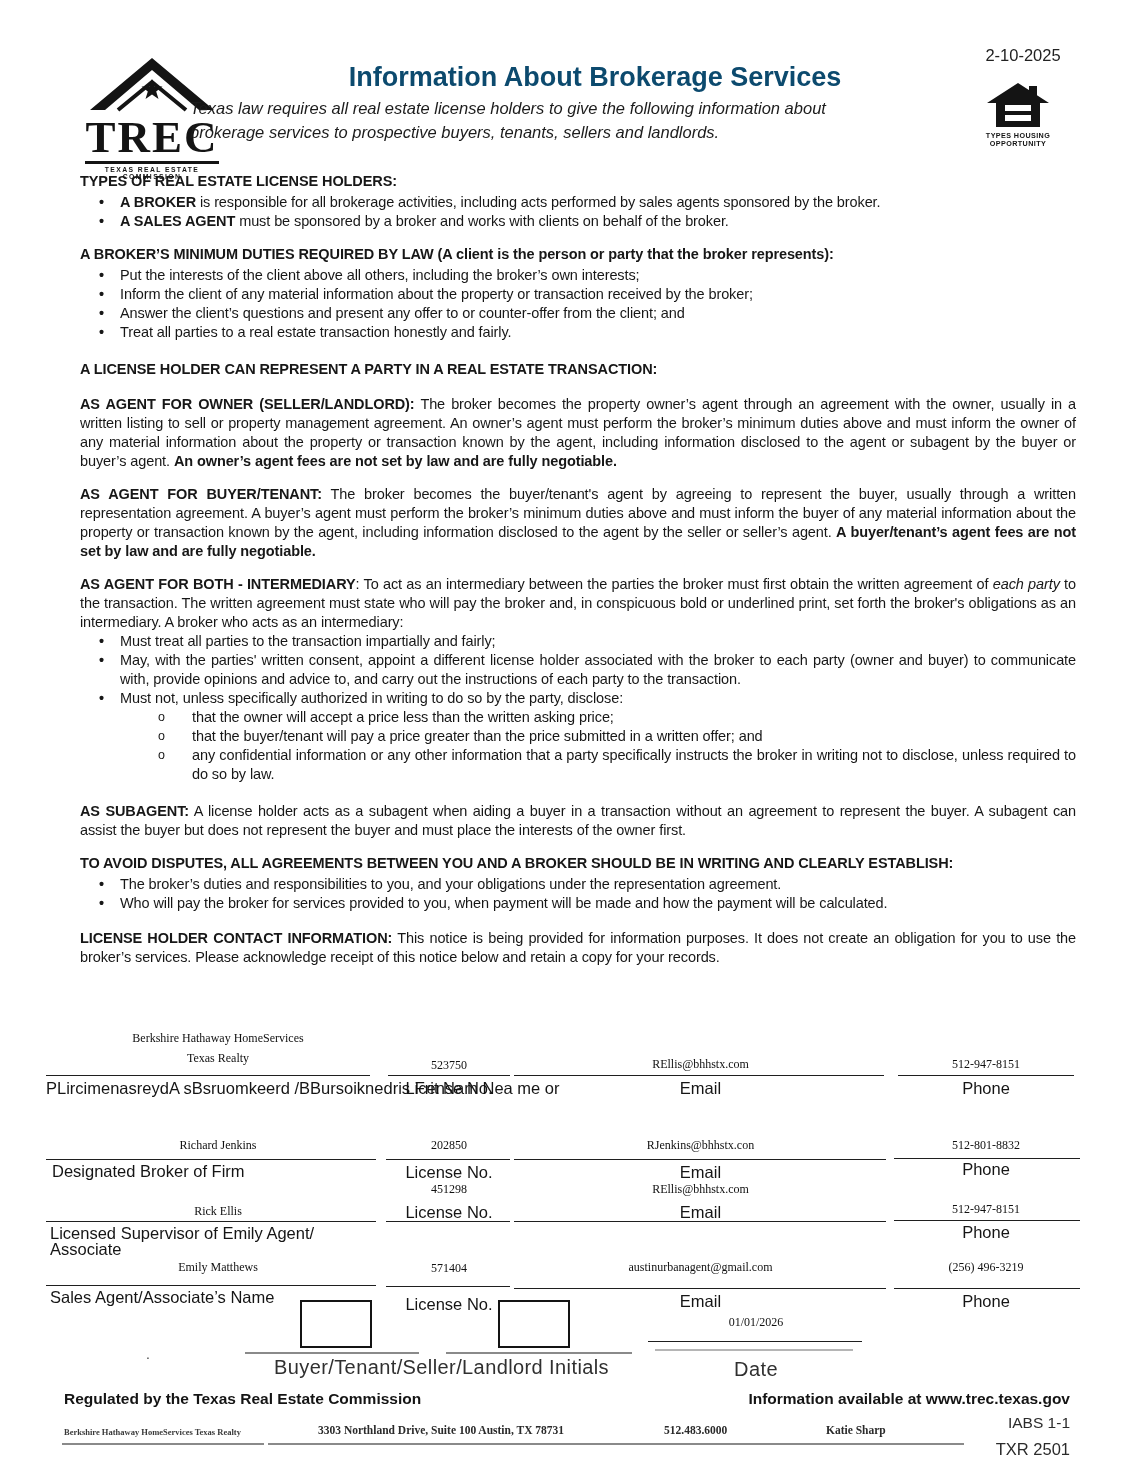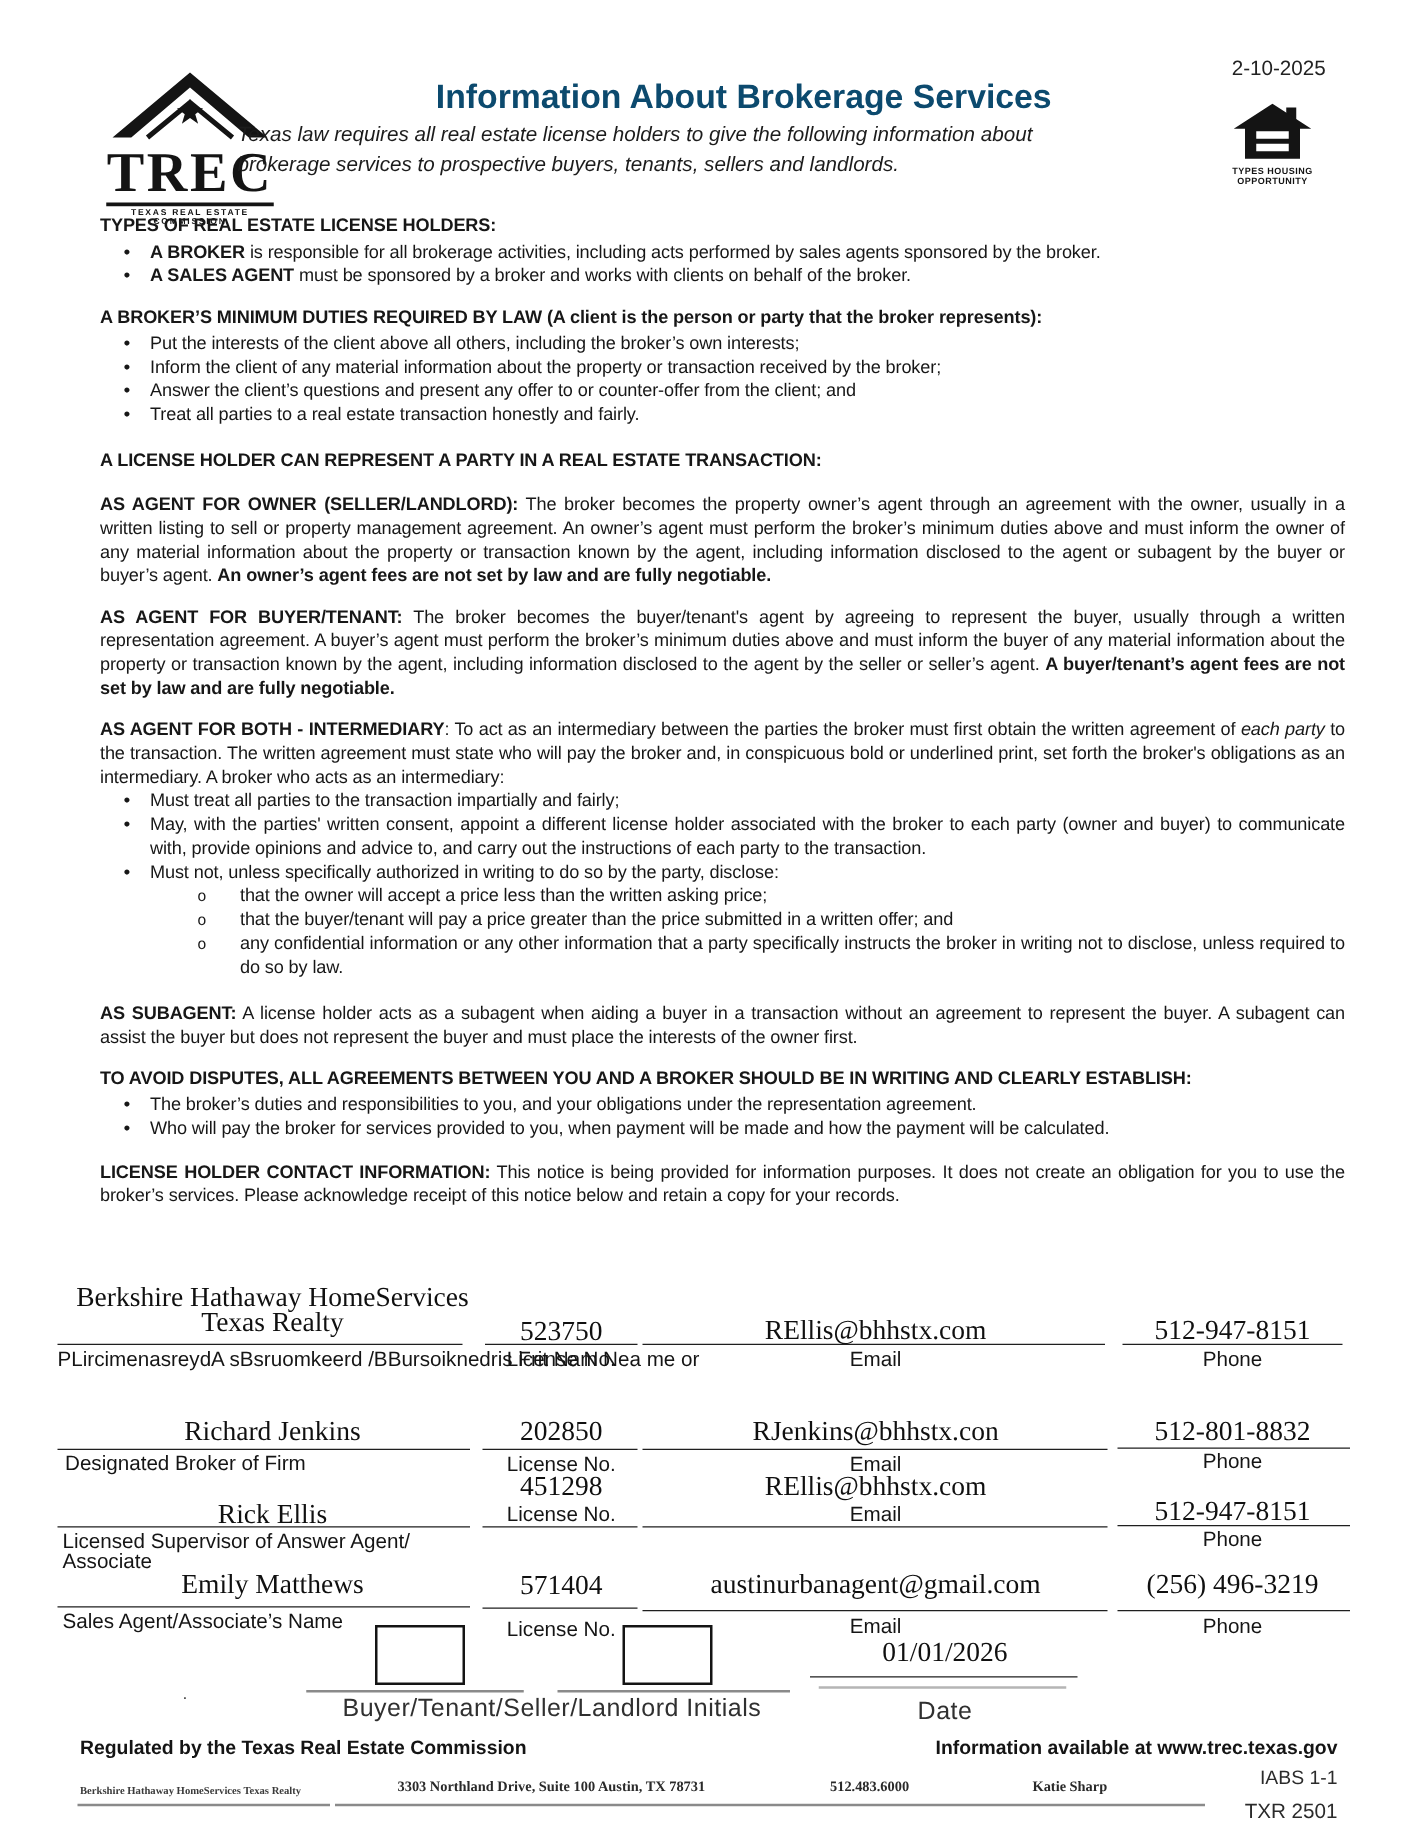--- a/index.html
+++ b/index.html
@@ -29,21 +29,21 @@
   .body-text h3 { font-size:inherit; line-height:inherit; font-weight:bold; margin:0; }
   .body-text p { margin:0; }
   .body-text ul { margin:0; padding:0; list-style:none; }
   .body-text li { position:relative; padding-left:40px; }
   .body-text li.l1::before { content:"\2022"; position:absolute; left:19px; font-weight:bold; }
   .body-text li.l2 { padding-left:112px; }
   .body-text li.l2::before { content:"o"; position:absolute; left:78px; font-size:12.5px; }
   .mt14 { margin-top:14px !important; } .mt16 { margin-top:16px !important; }
   .mt18 { margin-top:18px !important; } .mt2  { margin-top:2px  !important; }
   
-  .val { position:absolute; font-family:"Liberation Serif", serif; font-size:22px;
+  .val { position:absolute; font-family:"Liberation Serif", serif; font-size:12px;
          line-height:20px; color:#101010; text-align:center; }
   .lbl { position:absolute; font-size:16.5px; line-height:18px; color:#151515; text-align:center; }
   .lbl-left { text-align:left; }
   .hline { position:absolute; height:0; border-top:1.6px solid #1f1f1f; }
   .hline-gray { border-top:2px solid #8a8a8a; }
   .hline-lgray { border-top:2px solid #b5b5b5; }
   .cbox { position:absolute; width:68px; height:44px; border:2.6px solid #141414; background:transparent; }
   .big-lbl { position:absolute; font-size:20px; letter-spacing:0.4px; color:#303030; }
   
   .foot-bold { position:absolute; font-weight:bold; font-size:15.5px; color:#141414; }
@@ -165,21 +165,21 @@
   <div class="val" style="left:390px; top:1179px; width:118px;">451298</div>
   <div class="val" style="left:518px; top:1179px; width:365px;">REllis@bhhstx.com</div>
   <div class="val" style="left:48px;  top:1201px; width:340px;">Rick Ellis</div>
   <div class="val" style="left:896px; top:1199px; width:180px;">512-947-8151</div>
   <div class="lbl" style="left:390px; top:1203px; width:118px;">License No.</div>
   <div class="lbl" style="left:518px; top:1203px; width:365px;">Email</div>
   <div class="hline" style="left:46px;  top:1221px; width:330px;"></div>
   <div class="hline" style="left:386px; top:1221px; width:124px;"></div>
   <div class="hline" style="left:514px; top:1221px; width:372px;"></div>
   <div class="hline" style="left:894px; top:1220px; width:186px;"></div>
-  <div class="lbl lbl-left" style="left:50px; top:1224px; width:340px;">Licensed Supervisor of Answer Agent/</div>
+  <div class="lbl lbl-left" style="left:50px; top:1224px; width:340px;">Licensed Supervisor of Emily Agent/</div>
   <div class="lbl lbl-left" style="left:50px; top:1240px; width:340px;">Associate</div>
   <div class="lbl" style="left:896px; top:1223px; width:180px;">Phone</div>
 
   <div class="val" style="left:48px;  top:1257px; width:340px;">Emily Matthews</div>
   <div class="val" style="left:390px; top:1258px; width:118px;">571404</div>
   <div class="val" style="left:518px; top:1257px; width:365px;">austinurbanagent@gmail.com</div>
   <div class="val" style="left:896px; top:1257px; width:180px;">(256) 496-3219</div>
   <div class="hline" style="left:46px;  top:1285px; width:330px;"></div>
   <div class="hline" style="left:386px; top:1286px; width:124px;"></div>
   <div class="hline" style="left:514px; top:1288px; width:372px;"></div>

